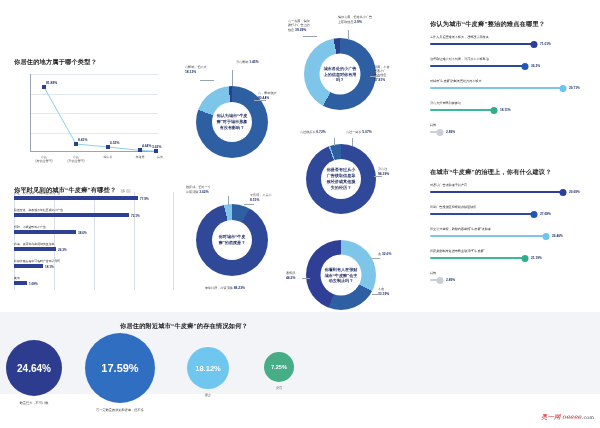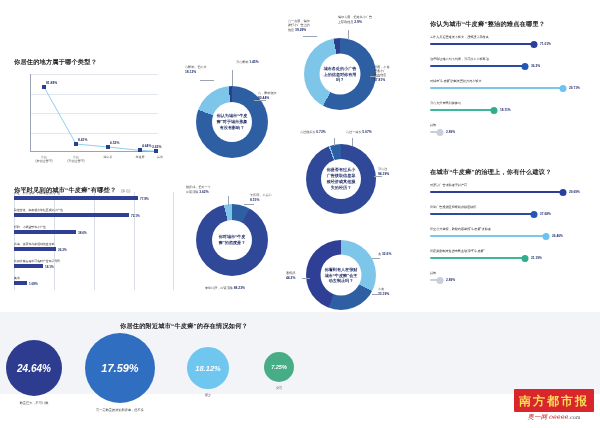--- a/index.html
+++ b/index.html
@@ -47,21 +47,21 @@
   .lp-row{position:absolute;left:0;width:170px;}
   .lp-cap{font-size:3.1px;color:#222;white-space:nowrap;line-height:1.1;}
   .lp-track{position:relative;height:7px;margin-top:1.5px;}
   .lp-stem{position:absolute;left:0;top:2.6px;height:1.8px;border-radius:1px;}
   .lp-dot{position:absolute;width:7px;height:7px;border-radius:50%;top:0;transform:translateX(-3.5px);}
   .lp-pct{position:absolute;font-size:3.2px;font-weight:bold;color:#1f2d6b;white-space:nowrap;top:1.4px;}
 
   
   .bb-band{position:absolute;left:0;top:312px;width:600px;height:82px;background:#f2f4f8;}
   .bb-title{position:absolute;left:120px;top:322px;}
-  .bub{position:absolute;border-radius:50%;display:flex;align-items:center;justify-content:center;font-style:italic;}
+  .bub{position:absolute;border-radius:50%;display:flex;align-items:center;justify-content:center;}
   .bub span{color:#fff;font-weight:bold;}
   .bub-cap{position:absolute;font-size:3.2px;color:#333;text-align:center;transform:translateX(-50%);white-space:nowrap;}
 
   
   .logo{position:absolute;right:6px;bottom:6px;text-align:center;}
   .logo-box{background:#d8262c;padding:2px 5px;display:inline-block;border-radius:1px;}
   .logo-box span{color:#f6dd54;font-size:12px;font-weight:bold;letter-spacing:2px;
     font-family:"DejaVu Serif","Liberation Serif",serif;}
   .logo-sub{margin-top:1px;font-size:6.5px;color:#d8262c;font-family:"DejaVu Serif","Liberation Serif",serif;font-style:italic;}
   .logo-sub i{font-style:normal;color:#555;font-size:5px;}
@@ -395,21 +395,18 @@
     </div>
     <div class="bub-cap" style="left:208px;top:393px;">很少</div>
 
     <div class="bub" style="left:264px;top:352px;width:30px;height:30px;background:#46ad86;">
       <span style="font-size:5.5px;">7.25%</span>
     </div>
     <div class="bub-cap" style="left:279px;top:386px;">没有</div>
   </div>
 
   <div class="logo">
-    <div class="logo-box">
-      <span>南方都市报</span>
-    </div>
     <div class="logo-sub">
       <span>奥一网 oeeee</span><i>.com</i>
     </div>
   </div>
 
 </div>
 
 </body></html>

